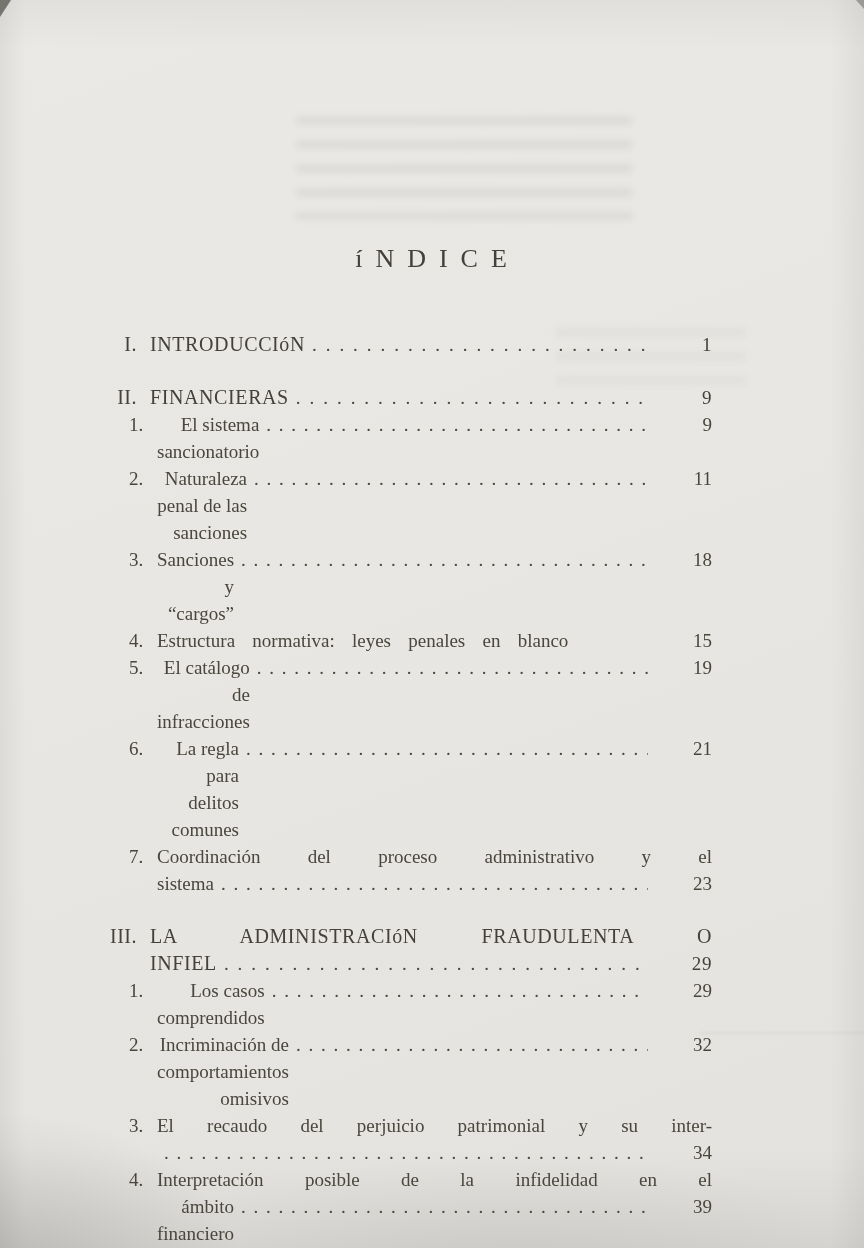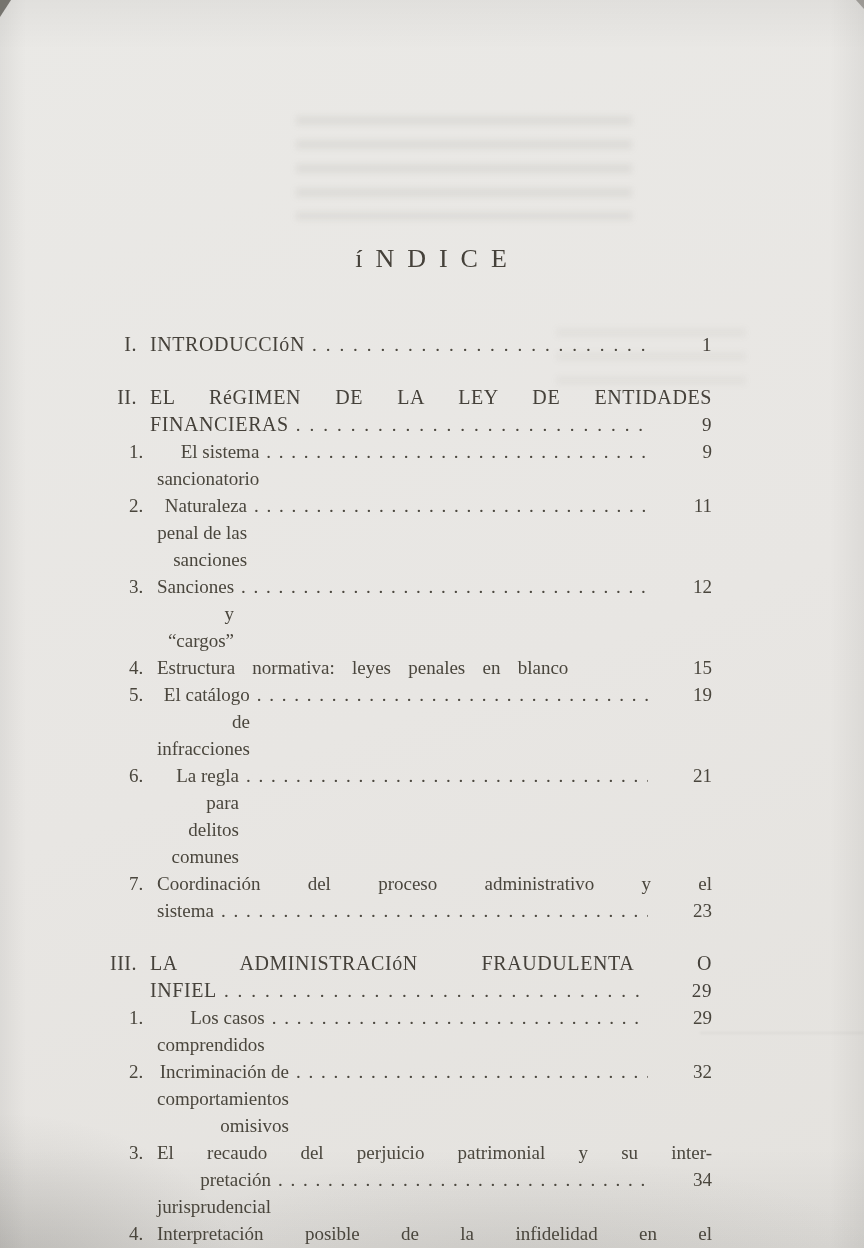--- a/index.html
+++ b/index.html
@@ -86,21 +86,20 @@
                 <span class="dots">. . . . . . . . . . . . . . . . . . . . . . . . . . . . . . . . . . . . . . . . . . . . . . . . . . . . . . . . . . . . . . . . . . . . . . . . . . . . . . . . . . . . . . . . . . </span>
                 <span class="pg">1</span>
               </div>
             </div>
           </div>
         </div>
         <div class="section-group">
           <div class="entry section-entry">
             <span class="roman">II.</span>
             <div class="entry-body">
-              <div class="jline">EL RéGIMEN DE LA LEY DE ENTIDADES</div>
               <div class="lastline">
                 <span class="txt">FINANCIERAS</span>
                 <span class="dots">. . . . . . . . . . . . . . . . . . . . . . . . . . . . . . . . . . . . . . . . . . . . . . . . . . . . . . . . . . . . . . . . . . . . . . . . . . . . . . . . . . . . . . . . . . </span>
                 <span class="pg">9</span>
               </div>
             </div>
           </div>
           <div class="entry sub-entry">
             <span class="sub-num">1.</span>
             <div class="entry-body">
@@ -120,21 +119,21 @@
                 <span class="pg">11</span>
               </div>
             </div>
           </div>
           <div class="entry sub-entry">
             <span class="sub-num">3.</span>
             <div class="entry-body">
               <div class="lastline">
                 <span class="txt">Sanciones y “cargos”</span>
                 <span class="dots">. . . . . . . . . . . . . . . . . . . . . . . . . . . . . . . . . . . . . . . . . . . . . . . . . . . . . . . . . . . . . . . . . . . . . . . . . . . . . . . . . . . . . . . . . . </span>
-                <span class="pg">12</span>
+                <span class="pg">18</span>
               </div>
             </div>
           </div>
           <div class="entry sub-entry">
             <span class="sub-num">4.</span>
             <div class="entry-body">
               <div class="lastline">
                 <span class="txt fill">Estructura normativa: leyes penales en blanco</span>
                 <span class="dots"></span>
                 <span class="pg">15</span>
@@ -203,21 +202,20 @@
                 <span class="dots">. . . . . . . . . . . . . . . . . . . . . . . . . . . . . . . . . . . . . . . . . . . . . . . . . . . . . . . . . . . . . . . . . . . . . . . . . . . . . . . . . . . . . . . . . . </span>
                 <span class="pg">32</span>
               </div>
             </div>
           </div>
           <div class="entry sub-entry">
             <span class="sub-num">3.</span>
             <div class="entry-body">
               <div class="jline">El recaudo del perjuicio patrimonial y su inter-</div>
               <div class="lastline">
-                <span class="txt">pretación jurisprudencial</span>
                 <span class="dots">. . . . . . . . . . . . . . . . . . . . . . . . . . . . . . . . . . . . . . . . . . . . . . . . . . . . . . . . . . . . . . . . . . . . . . . . . . . . . . . . . . . . . . . . . . </span>
                 <span class="pg">34</span>
               </div>
             </div>
           </div>
           <div class="entry sub-entry">
             <span class="sub-num">4.</span>
             <div class="entry-body">
               <div class="jline">Interpretación posible de la infidelidad en el</div>
               <div class="lastline">

